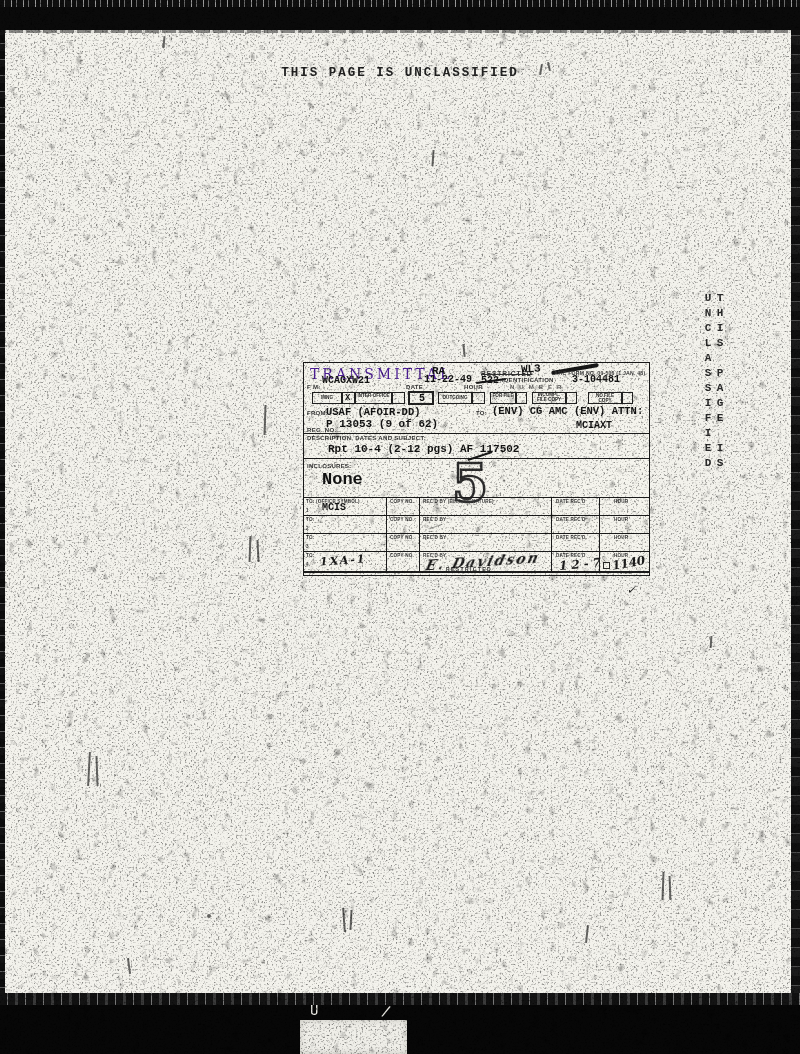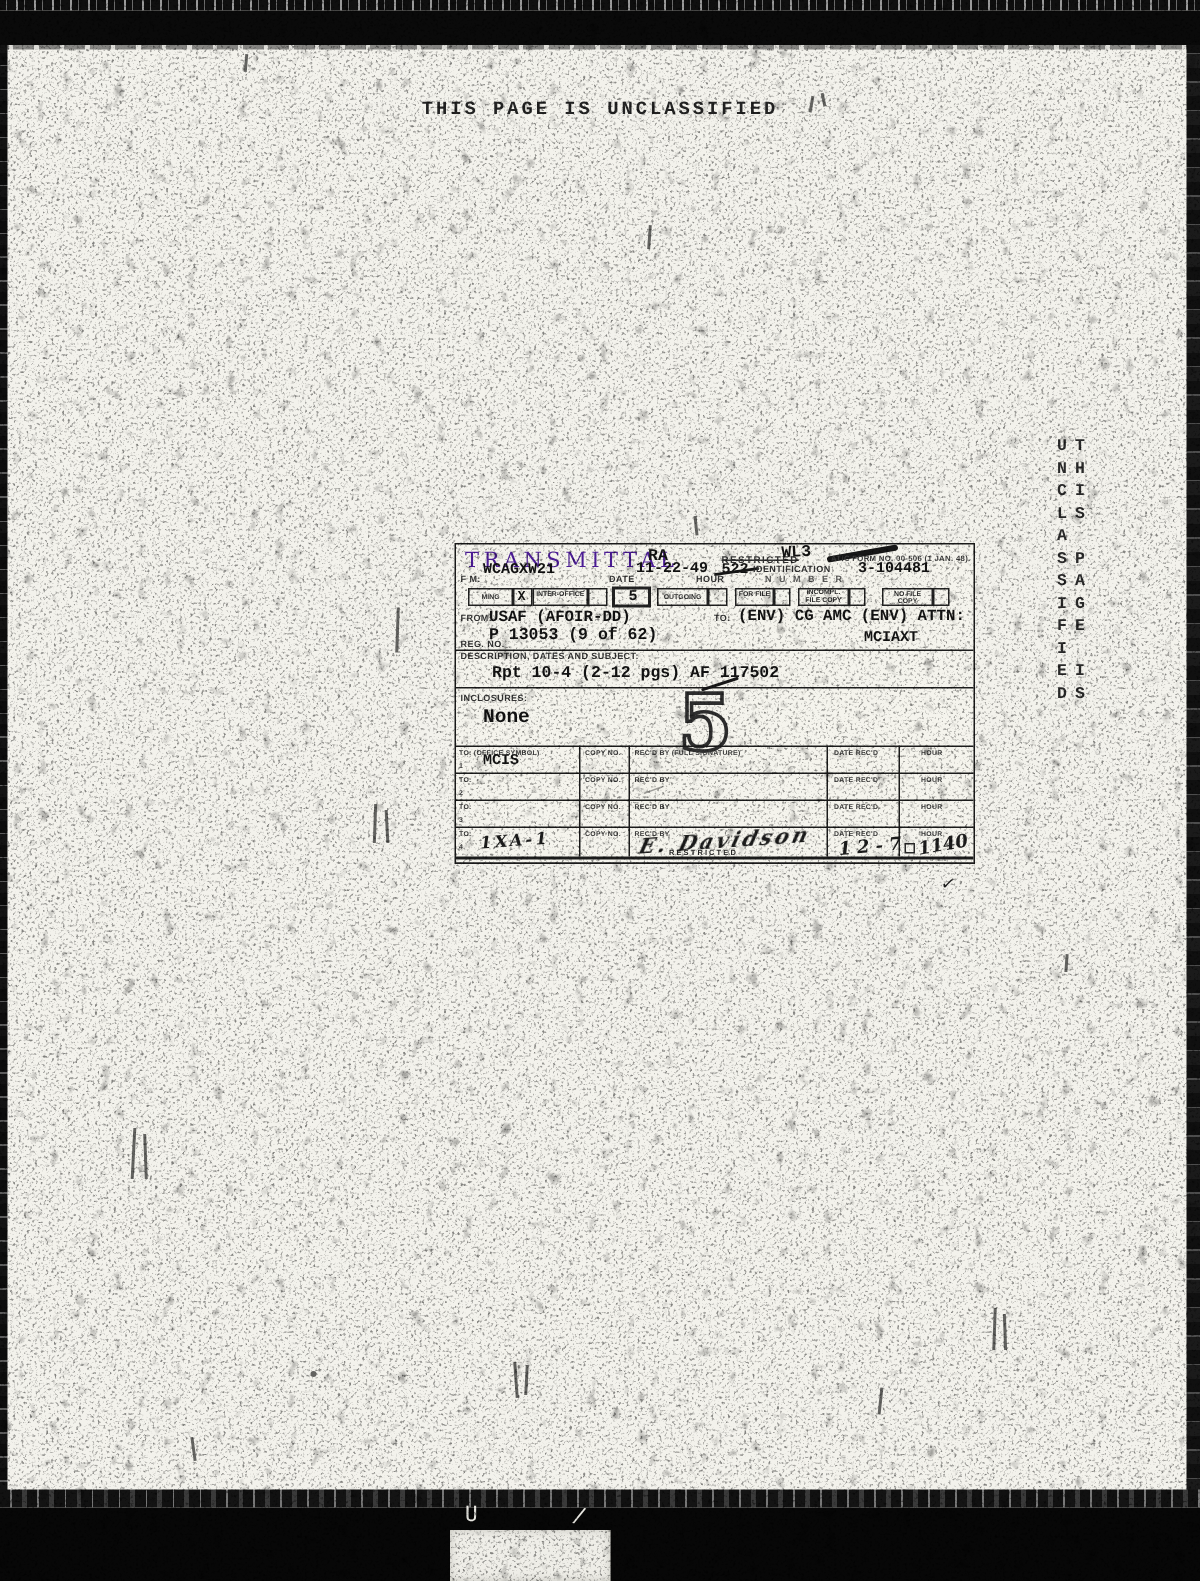--- a/index.html
+++ b/index.html
@@ -106,21 +106,21 @@
     <div class="typed" style="left:22px;top:55px;font-size:11px;">P 13053 (9 of 62)</div>
     <div class="lbl" style="left:3px;top:64px;">REG. NO.</div>
     <div class="typed" style="left:272px;top:57px;">MCIAXT</div>
     <div class="hline" style="top:70px;"></div>
 
     <div class="lbl" style="left:3px;top:72px;">DESCRIPTION, DATES AND SUBJECT:</div>
     <div class="typed" style="left:24px;top:80px;font-size:11px;">Rpt 10-4 (2-12 pgs) AF 117502</div>
     <div class="hline" style="top:95px;"></div>
 
     <div class="lbl" style="left:3px;top:100px;">INCLOSURES:</div>
-    <div class="typed" style="left:18px;top:107px;font-size:13px;">None</div>
+    <div class="typed" style="left:18px;top:107px;font-size:17px;">None</div>
     <div class="stamp5" style="left:148px;top:94px;">5</div>
     <div class="penmark" style="left:163px;top:92px;width:26px;height:2.4px;transform:rotate(-18deg);"></div>
 
     <div class="hline" style="top:134px;"></div>
     <div class="hline" style="top:152px;"></div>
     <div class="hline" style="top:170px;"></div>
     <div class="hline" style="top:188px;"></div>
     <div class="hline" style="top:208px;height:2.4px;"></div>
     <div class="vline" style="left:82px;top:134px;height:74px;"></div>
     <div class="vline" style="left:115px;top:134px;height:74px;"></div>

